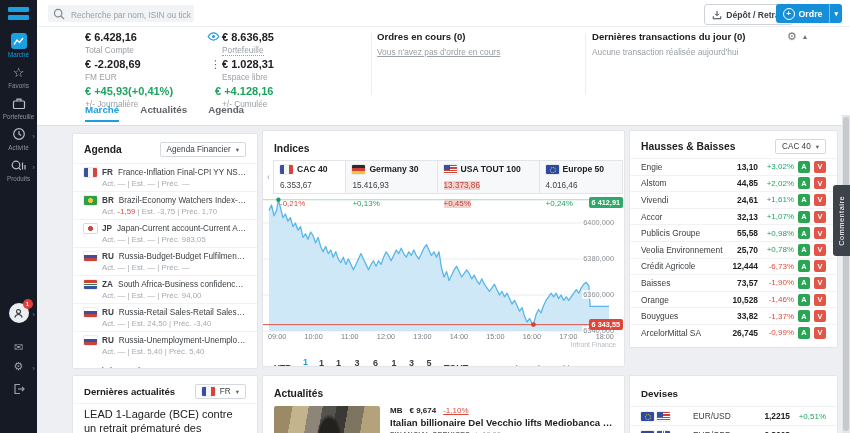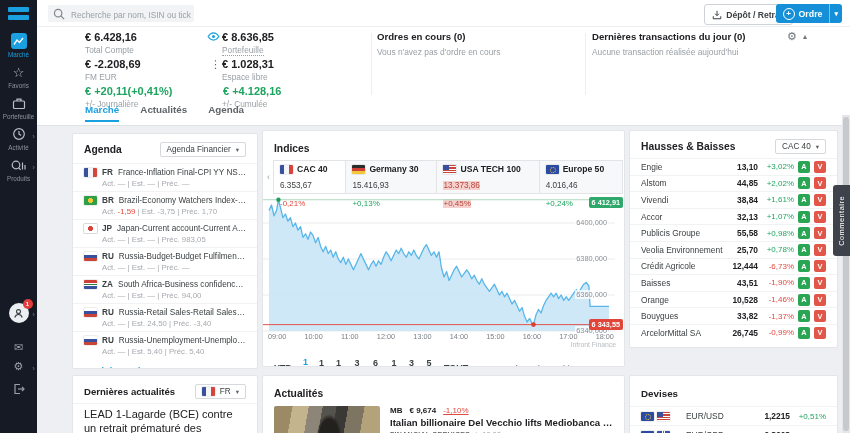--- a/index.html
+++ b/index.html
@@ -85,21 +85,21 @@
   .idx-tab:last-child{border-right:0;}
   .idx-tab.active{background:#fff;}
   .idx-top{display:flex;align-items:center;gap:4px;}
   .idx-name{font-size:8.6px;font-weight:bold;color:#202124;white-space:nowrap;}
   .idx-val{font-size:8.2px;color:#3c4043;display:inline-block;margin-top:1px;}
   .idx-chg{font-size:8px;display:inline-block;margin-top:1px;}
   [data-dir="up"]{color:#1ea45f;}
   [data-dir="down"]{color:#e2483d;}
   [data-flash="down"]{background:#f5d0cd;color:#b6453c !important;}
   .chart-wrap{position:relative;height:158px;margin-top:3px;}
-  .ylab{position:absolute;right:16px;font-size:7.4px;color:#8a8f94;background:rgba(255,255,255,.75);padding:0 1px;}
+  .ylab{position:absolute;right:9px;font-size:7.4px;color:#8a8f94;background:rgba(255,255,255,.75);padding:0 1px;}
   .hbadge{position:absolute;right:1px;font-size:7.3px;color:#fff;padding:1px 3px;border-radius:2px;font-weight:bold;}
   .xlabs{position:absolute;left:5px;right:10px;top:135px;display:flex;justify-content:space-between;font-size:7.3px;color:#7a7f85;}
   .attrib{position:absolute;right:8px;top:144px;font-size:6.8px;color:#b7bbbf;}
   .ranges{display:flex;align-items:center;gap:11px;padding:2px 11px 0 11px;}
   .rng{font-size:9px;font-weight:bold;color:#3c4043;cursor:pointer;padding-bottom:3px;}
   .rng.active{color:#1a9fe1;border-bottom:2px solid #1a9fe1;}
   .rngicons{margin-left:auto;display:flex;gap:12px;align-items:center;font-size:8.2px;color:#5f6368;}
   .rngicons span{display:flex;gap:4px;align-items:center;cursor:pointer;white-space:nowrap;}
   
   .hb-row{display:flex;align-items:center;height:15.6px;padding:0 11px;border-top:1px solid #f1f2f4;cursor:pointer;}
@@ -107,21 +107,21 @@
   .hb-price{width:33px;text-align:right;font-size:8.4px;font-weight:bold;color:#202124;}
   .hb-chg{width:36px;text-align:right;font-size:8px;}
   .bv{width:12px;height:12px;border-radius:2px;color:#fff;font-size:7.3px;font-weight:bold;display:flex;
     align-items:center;justify-content:center;margin-left:4px;cursor:pointer;}
   .buy{background:#2aa554;} .sell{background:#e25549;}
   
   .news-img{position:relative;width:106px;height:58px;border-radius:2px;overflow:hidden;flex:none;cursor:pointer;background:
     radial-gradient(ellipse 18px 34px at 52% 55%,#23211e 0 55%,transparent 70%),
     linear-gradient(100deg,#9c8a66 0 16%,#c4b48e 16% 30%,#8d8678 30% 42%,#55534e 42% 54%,#3a3936 54% 64%,#7d7461 64% 78%,#b3a27a 78%);}
   .cur-row{display:flex;align-items:center;height:18px;padding:0 11px;border-top:1px solid #f1f2f4;cursor:pointer;}
-  .cur-pair{font-size:8.4px;color:#3c4043;margin-left:16px;flex:1;}
+  .cur-pair{font-size:8.4px;color:#3c4043;margin-left:23px;flex:1;}
   .cur-val{font-size:8.4px;font-weight:bold;color:#202124;width:40px;text-align:right;padding:1px 2px;}
   .cur-chg{font-size:8px;width:34px;text-align:right;}
   
   .scrollbar{position:absolute;right:0;top:115px;bottom:0;width:8px;background:#e4e6e9;}
   .scrollbar .thumb{position:absolute;left:1px;right:1px;top:2px;bottom:2px;background:#c7cacd;border-radius:4px;cursor:pointer;}
   .comment-tab{position:absolute;right:0;top:185px;width:17px;height:71px;background:#3e434b;border-radius:3px 0 0 3px;
     display:flex;align-items:center;justify-content:center;cursor:pointer;z-index:40;}
   .comment-tab span{writing-mode:vertical-rl;transform:rotate(180deg);color:#fff;font-size:7.4px;letter-spacing:.5px;}
   svg{display:block;}
 </style>
@@ -236,40 +236,40 @@
             <span>Ordre</span>
           </span>
         <span class="caret">▾</span>
       </div>
     </div>
 
     <span class="acct-val" style="left:48px;top:31px;">€ 6.428,16</span>
     <span class="acct-lab" style="left:48px;top:45px;">Total Compte</span>
     <span class="acct-val" style="left:48px;top:58px;">€ -2.208,69</span>
     <span class="acct-lab" style="left:48px;top:72px;">FM EUR</span>
-    <span class="acct-val pos" style="left:48px;top:85px;">€ +20,11(+0,41%)</span>
+    <span class="acct-val pos" style="left:48px;top:85px;">€ +45,93(+0,41%)</span>
     <span class="acct-lab" style="left:48px;top:99px;">+/- Journalière</span>
 
     <span class="hicon" style="left:170px;top:32px;">
       <svg width="13" height="9" viewBox="0 0 14 10">
           <path d="M1 5c2-3 4-4 6-4s4 1 6 4c-2 3-4 4-6 4S3 8 1 5z" fill="none" stroke="#1a9fe1" stroke-width="1.2"></path>
           <circle cx="7" cy="5" r="1.7" fill="#1a9fe1"></circle>
         </svg>
     </span>
     <span class="acct-val" style="left:185px;top:31px;">€ 8.636,85</span>
     <span class="acct-lab" style="left:185px;top:45px;border-bottom:1px dotted #9aa0a6;">Portefeuille</span>
     <span class="hicon" style="left:173px;top:59px;color:#5f6368;">⋮</span>
     <span class="acct-val" style="left:185px;top:58px;">€ 1.028,31</span>
     <span class="acct-lab" style="left:185px;top:72px;">Espace libre</span>
-    <span class="acct-val pos" style="left:186px;top:85px;">€ +4.128,16</span>
+    <span class="acct-val pos" style="left:178px;top:85px;">€ +4.128,16</span>
     <span class="acct-lab" style="left:185px;top:99px;">+/- Cumulée</span>
 
     <div class="vline" style="left:334px;"></div>
     <span class="sec-title" style="left:340px;top:31px;">Ordres en cours (0)</span>
-    <span class="sec-empty" style="left:340px;top:47px;">Vous n'avez pas d'ordre en cours</span>
+    <span class="sec-empty" style="left:340px;top:47px;text-decoration:underline;">Vous n'avez pas d'ordre en cours</span>
 
     <div class="vline" style="left:548px;"></div>
     <span class="sec-title" style="left:555px;top:31px;">Dernières transactions du jour (0)</span>
     <span class="sec-empty" style="left:555px;top:47px;">Aucune transaction réalisée aujourd'hui</span>
     <span class="hicon" style="left:750px;top:31px;">⚙</span>
     <span class="hicon" style="left:766px;top:33px;font-size:8px;">▴</span>
 
     <div class="maintabs">
       <span class="mtab active">Marché</span>
       <span class="mtab">Actualités</span>
@@ -366,21 +366,21 @@
           <div class="idx-top">
               <span class="flag" data-flag="DE"></span>
               <span class="idx-name">Germany 30</span>
             </div>
           <span class="idx-val">15.416,93</span><br>
           <span class="idx-chg" data-dir="up">+0,13%</span>
         </div>
         <div class="idx-tab">
           <div class="idx-top">
               <span class="flag" data-flag="US"></span>
-              <span class="idx-name">USA TECH 100</span>
+              <span class="idx-name">USA TOUT 100</span>
             </div>
           <span class="idx-val" data-flash="down">13.373,86</span><br>
           <span class="idx-chg" data-dir="up" data-flash="down">+0,45%</span>
         </div>
         <div class="idx-tab">
           <div class="idx-top">
               <span class="flag" data-flag="EU"></span>
               <span class="idx-name">Europe 50</span>
             </div>
           <span class="idx-val">4.016,46</span><br>
@@ -468,21 +468,21 @@
       </div>
     <div class="hb-row">
         <span class="hb-name">Alstom</span>
         <span class="hb-price">44,85</span>
         <span class="hb-chg" data-dir="up">+2,02%</span>
         <span class="bv buy">A</span>
         <span class="bv sell">V</span>
       </div>
     <div class="hb-row">
         <span class="hb-name">Vivendi</span>
-        <span class="hb-price">38,84</span>
+        <span class="hb-price">24,61</span>
         <span class="hb-chg" data-dir="up">+1,61%</span>
         <span class="bv buy">A</span>
         <span class="bv sell">V</span>
       </div>
     <div class="hb-row">
         <span class="hb-name">Accor</span>
         <span class="hb-price">32,13</span>
         <span class="hb-chg" data-dir="up">+1,07%</span>
         <span class="bv buy">A</span>
         <span class="bv sell">V</span>
@@ -503,21 +503,21 @@
       </div>
     <div class="hb-row">
         <span class="hb-name">Crédit Agricole</span>
         <span class="hb-price">12,444</span>
         <span class="hb-chg" data-dir="down">-6,73%</span>
         <span class="bv buy">A</span>
         <span class="bv sell">V</span>
       </div>
     <div class="hb-row">
         <span class="hb-name">Baisses</span>
-        <span class="hb-price">43,51</span>
+        <span class="hb-price">73,57</span>
         <span class="hb-chg" data-dir="down">-1,90%</span>
         <span class="bv buy">A</span>
         <span class="bv sell">V</span>
       </div>
     <div class="hb-row">
         <span class="hb-name">Orange</span>
         <span class="hb-price">10,528</span>
         <span class="hb-chg" data-dir="down">-1,46%</span>
         <span class="bv buy">A</span>
         <span class="bv sell">V</span>

